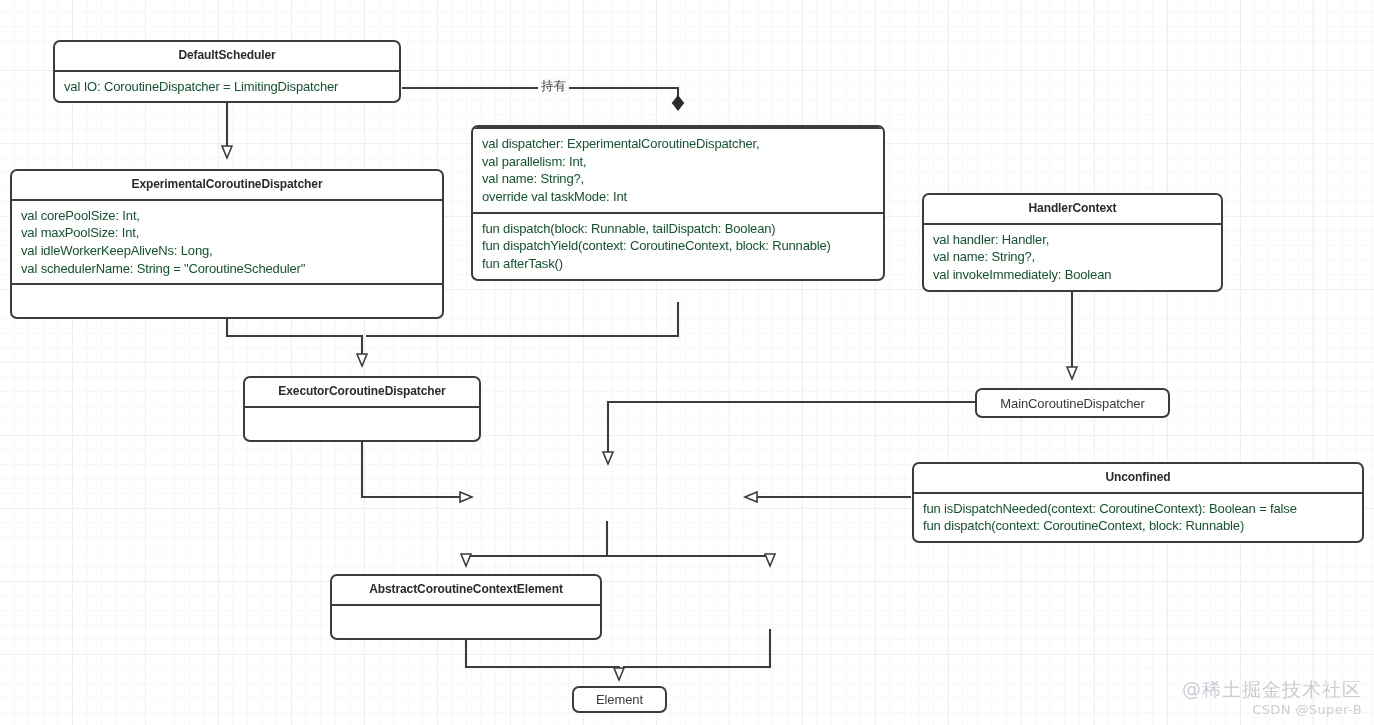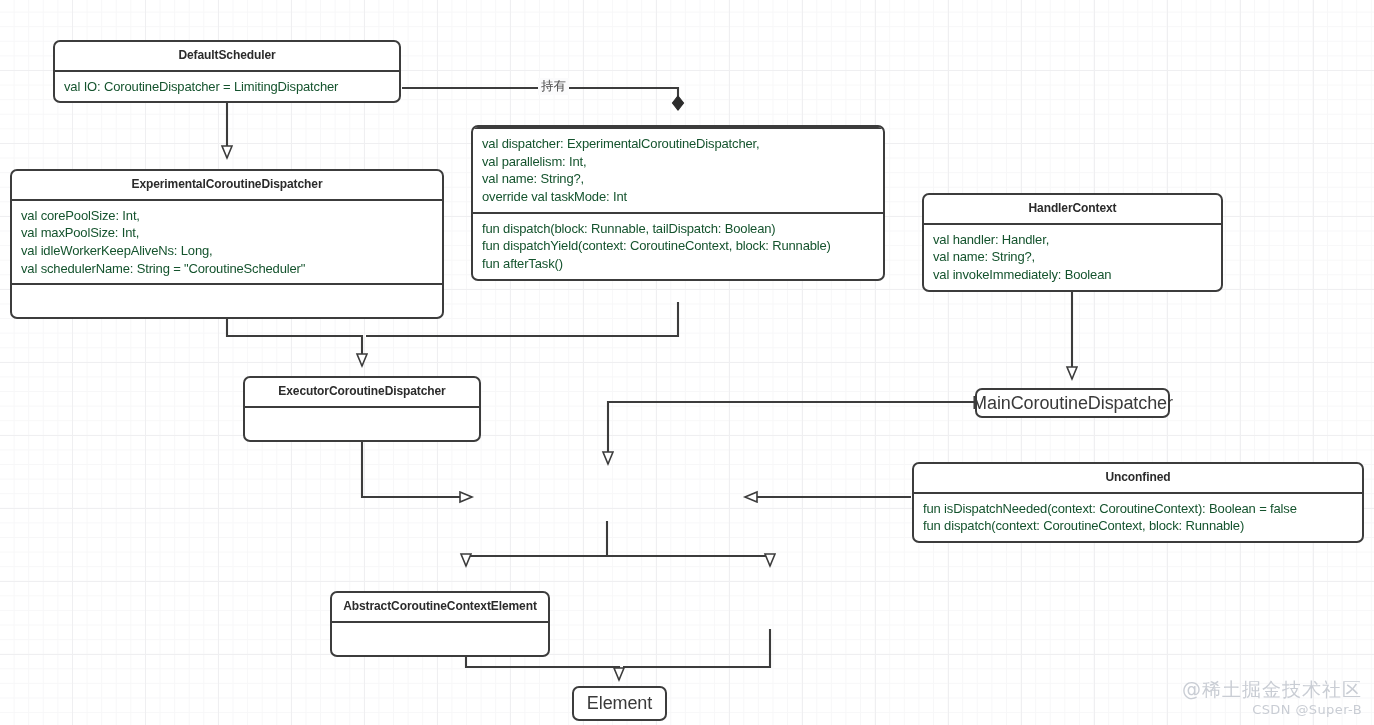--- a/index.html
+++ b/index.html
@@ -65,21 +65,21 @@
   }
   .simple-node {
     position: absolute;
     box-sizing: border-box;
     background: #ffffff;
     border: 2px solid #3c3c3c;
     border-radius: 7px;
     display: flex;
     align-items: center;
     justify-content: center;
-    font-size: 18px;
+    font-size: 13px;
     color: #3a3a3a;
     letter-spacing: -0.1px;
     z-index: 5;
   }
   .edge-label {
     position: absolute;
     background: #fbfbfc;
     font-size: 12.5px;
     color: #4a4a4a;
     padding: 0 3px;
@@ -198,28 +198,28 @@
   </div>
 
 
   <div class="uml-class" style="left:912px; top:462px; width:452px;">
     <div class="uml-title">Unconfined</div>
     <div class="uml-sep"></div>
     <div class="uml-section">fun isDispatchNeeded(context: CoroutineContext): Boolean = false
 fun dispatch(context: CoroutineContext, block: Runnable)</div>
   </div>
 
-  <div class="uml-class" style="left:330px; top:591px; width:220px;">
+  <div class="uml-class" style="left:330px; top:574px; width:272px;">
     <div class="uml-title">AbstractCoroutineContextElement</div>
     <div class="uml-sep"></div>
     <div class="uml-section empty"></div>
   </div>
 
 
-  <div class="simple-node" style="left:572px; top:686px; width:95px; height:35px;">
+  <div class="simple-node" style="left:572px; top:686px; width:95px; height:27px;">
     <span>Element</span>
   </div>
 
   <div class="edge-label" style="left:538px; top:78px;">持有</div>
 
   <div class="watermark" style="right:12px; bottom:8px;">
     <div class="wm-main">@稀土掘金技术社区</div>
     <div class="wm-sub">CSDN @Super-B</div>
   </div>
 

